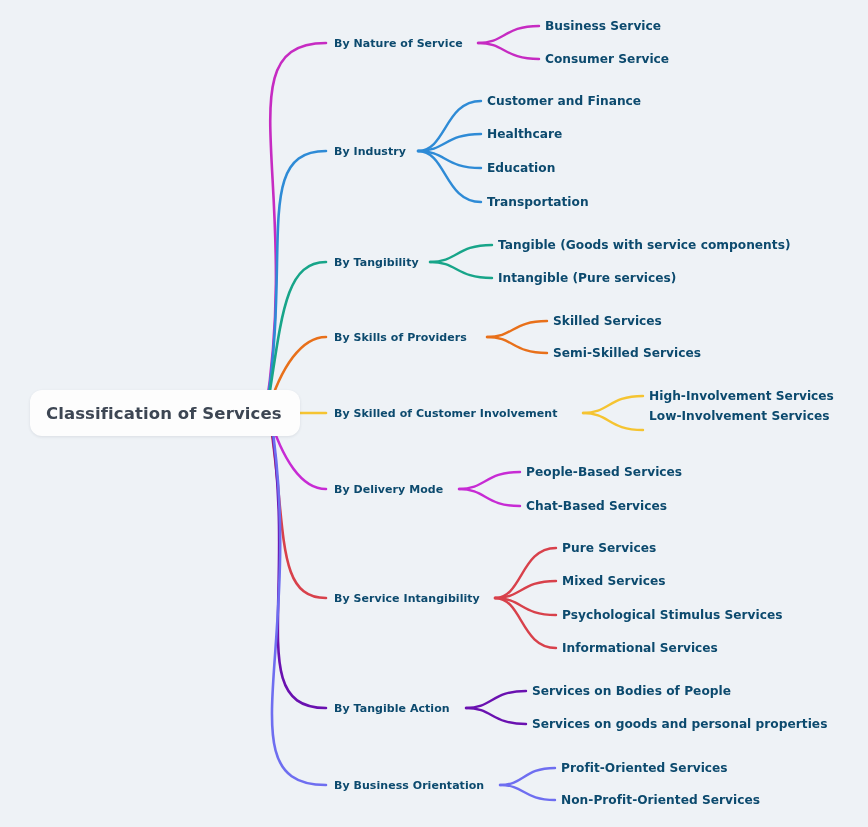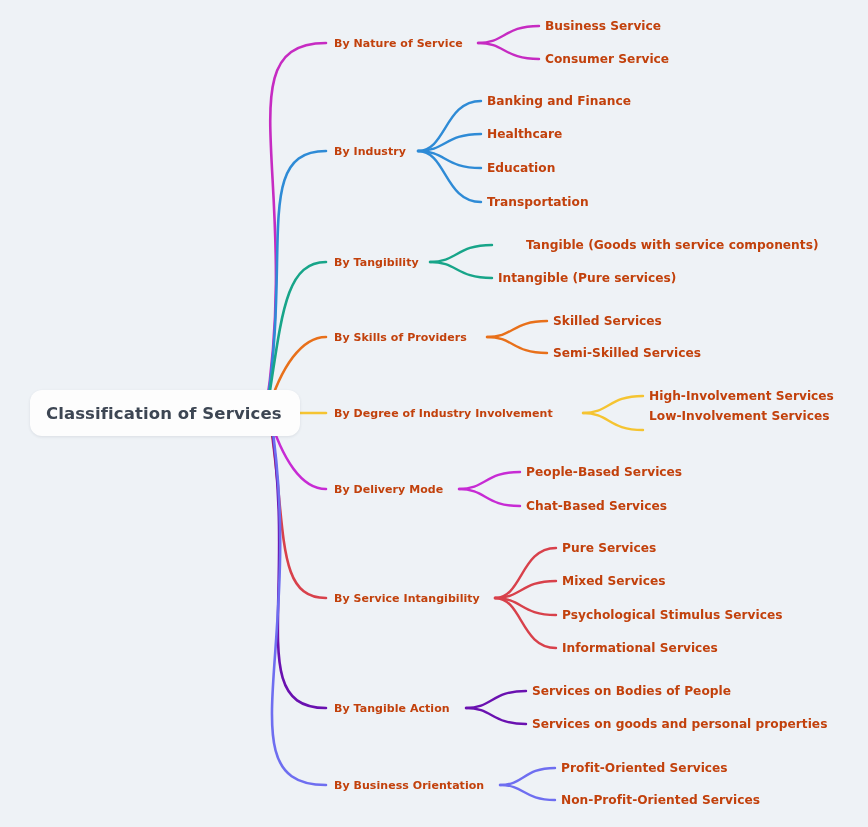--- a/index.html
+++ b/index.html
@@ -9,21 +9,21 @@
     background:#eef2f6;
     font-family:"DejaVu Sans","Liberation Sans",sans-serif;
     overflow:hidden;
     position:relative;
   }
   #stage{position:absolute;left:0;top:0;width:868px;height:827px;}
   #edges{position:absolute;left:0;top:0;width:868px;height:827px;pointer-events:none;}
   .node{
     position:absolute;
     white-space:nowrap;
-    color:#c2410c;
+    color:#0c4a6e;
     line-height:1;
     transform:translateY(-50%);
   }
   .root-node{
     position:absolute;
     background:#fdfdfd;
     border-radius:12px;
     box-shadow:0 1px 3px rgba(40,50,70,0.10);
     display:flex;align-items:center;
     padding:0 16px;
@@ -86,31 +86,31 @@
 
   <div class="root-node" id="root-node" style="left: 30px; top: 413px; width: 238px; height: 46px; background: rgb(253, 253, 253);">
     <span class="root-label">Classification of Services</span>
   </div>
 
   <div id="nodes-layer">
       <div class="node branch-label" style="left: 334px; top: 43px;">By Nature of Service</div>
       <div class="node leaf-label" style="left: 545px; top: 26px;">Business Service</div>
       <div class="node leaf-label" style="left: 545px; top: 59px;">Consumer Service</div>
       <div class="node branch-label" style="left: 334px; top: 151px;">By Industry</div>
-      <div class="node leaf-label" style="left: 487px; top: 101px;">Banking and Finance</div>
+      <div class="node leaf-label" style="left: 487px; top: 101px;">Customer and Finance</div>
       <div class="node leaf-label" style="left: 487px; top: 134px;">Healthcare</div>
       <div class="node leaf-label" style="left: 487px; top: 168px;">Education</div>
       <div class="node leaf-label" style="left: 487px; top: 202px;">Transportation</div>
       <div class="node branch-label" style="left: 334px; top: 262px;">By Tangibility</div>
-      <div class="node leaf-label" style="left: 498px; top: 245px; margin-left: 28px;">Tangible (Goods with service components)</div>
+      <div class="node leaf-label" style="left: 498px; top: 245px;">Tangible (Goods with service components)</div>
       <div class="node leaf-label" style="left: 498px; top: 278px;">Intangible (Pure services)</div>
       <div class="node branch-label" style="left: 334px; top: 337px;">By Skills of Providers</div>
       <div class="node leaf-label" style="left: 553px; top: 321px;">Skilled Services</div>
       <div class="node leaf-label" style="left: 553px; top: 353px;">Semi-Skilled Services</div>
-      <div class="node branch-label" style="left: 334px; top: 413px;">By Degree of Industry Involvement</div>
+      <div class="node branch-label" style="left: 334px; top: 413px;">By Skilled of Customer Involvement</div>
       <div class="node leaf-label" style="left: 649px; top: 396px;">High-Involvement Services</div>
       <div class="node leaf-label" style="left: 649px; top: 416px;">Low-Involvement Services</div>
       <div class="node branch-label" style="left: 334px; top: 489px;">By Delivery Mode</div>
       <div class="node leaf-label" style="left: 526px; top: 472px; text-align: right;">People-Based Services</div>
       <div class="node leaf-label" style="left: 526px; top: 506px;">Chat-Based Services</div>
       <div class="node branch-label" style="left: 334px; top: 598px;">By Service Intangibility</div>
       <div class="node leaf-label" style="left: 562px; top: 548px;">Pure Services</div>
       <div class="node leaf-label" style="left: 562px; top: 581px;">Mixed Services</div>
       <div class="node leaf-label" style="left: 562px; top: 615px;">Psychological Stimulus Services</div>
       <div class="node leaf-label" style="left: 562px; top: 648px;">Informational Services</div>

